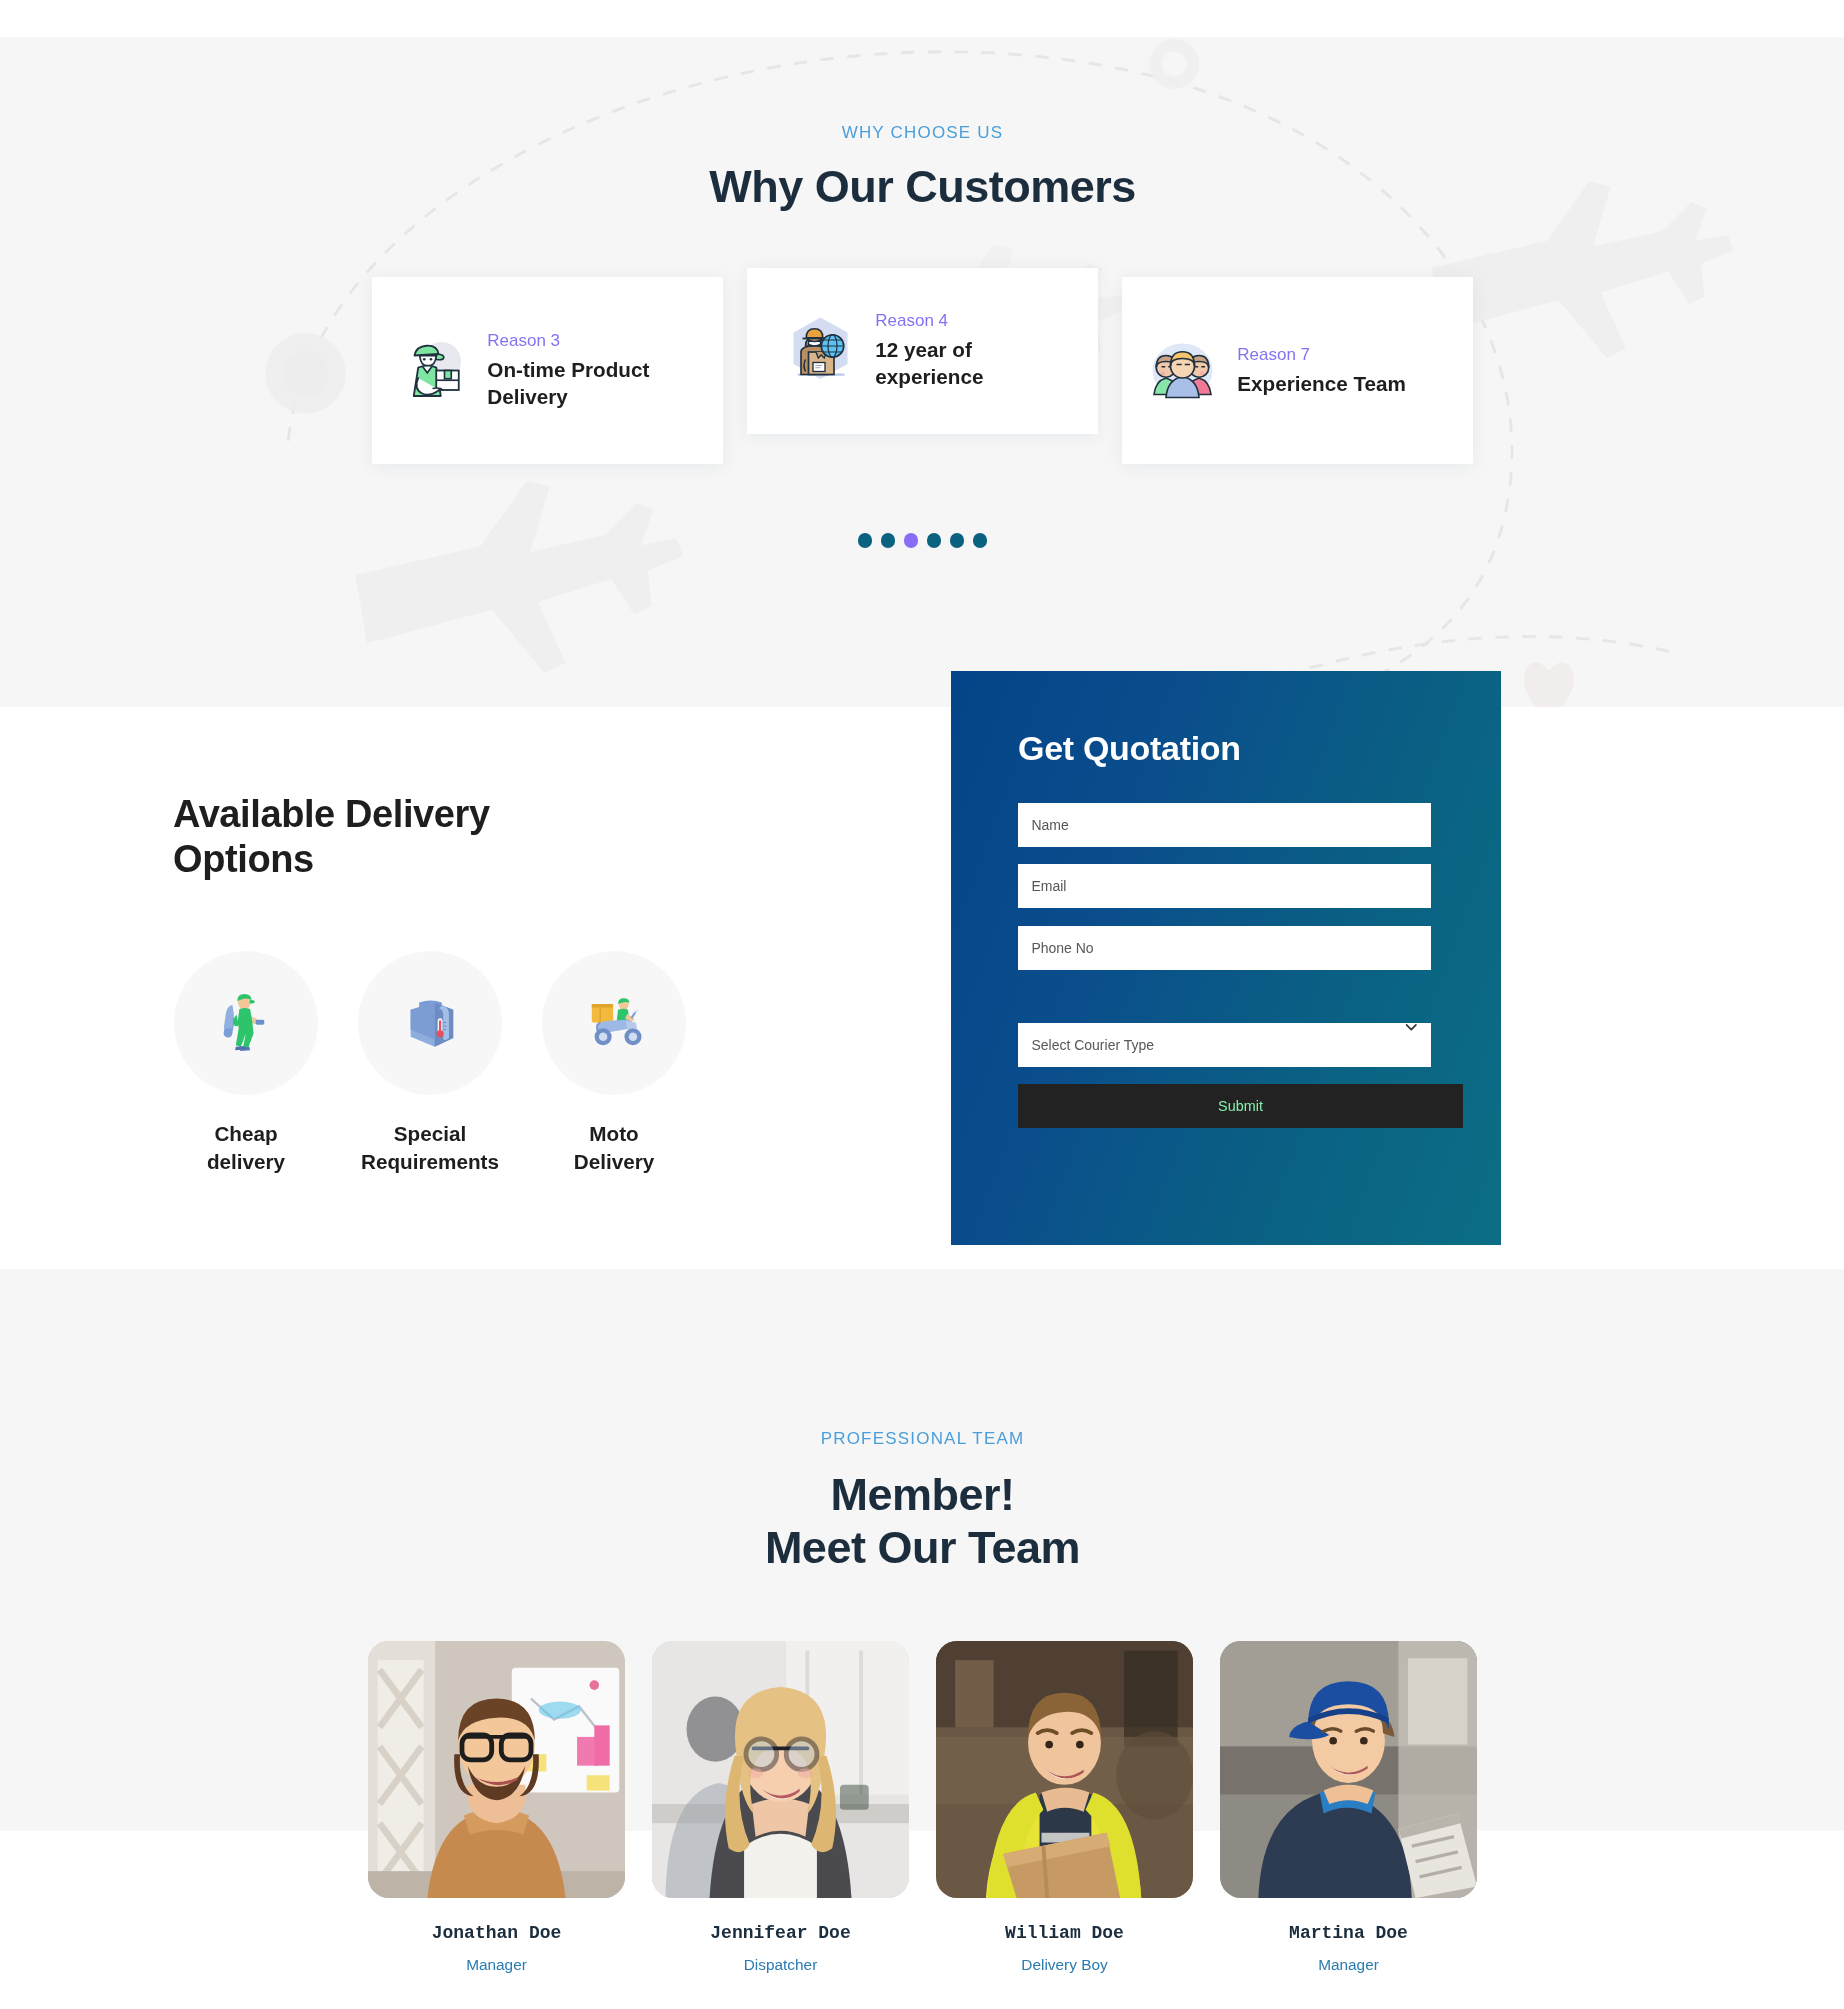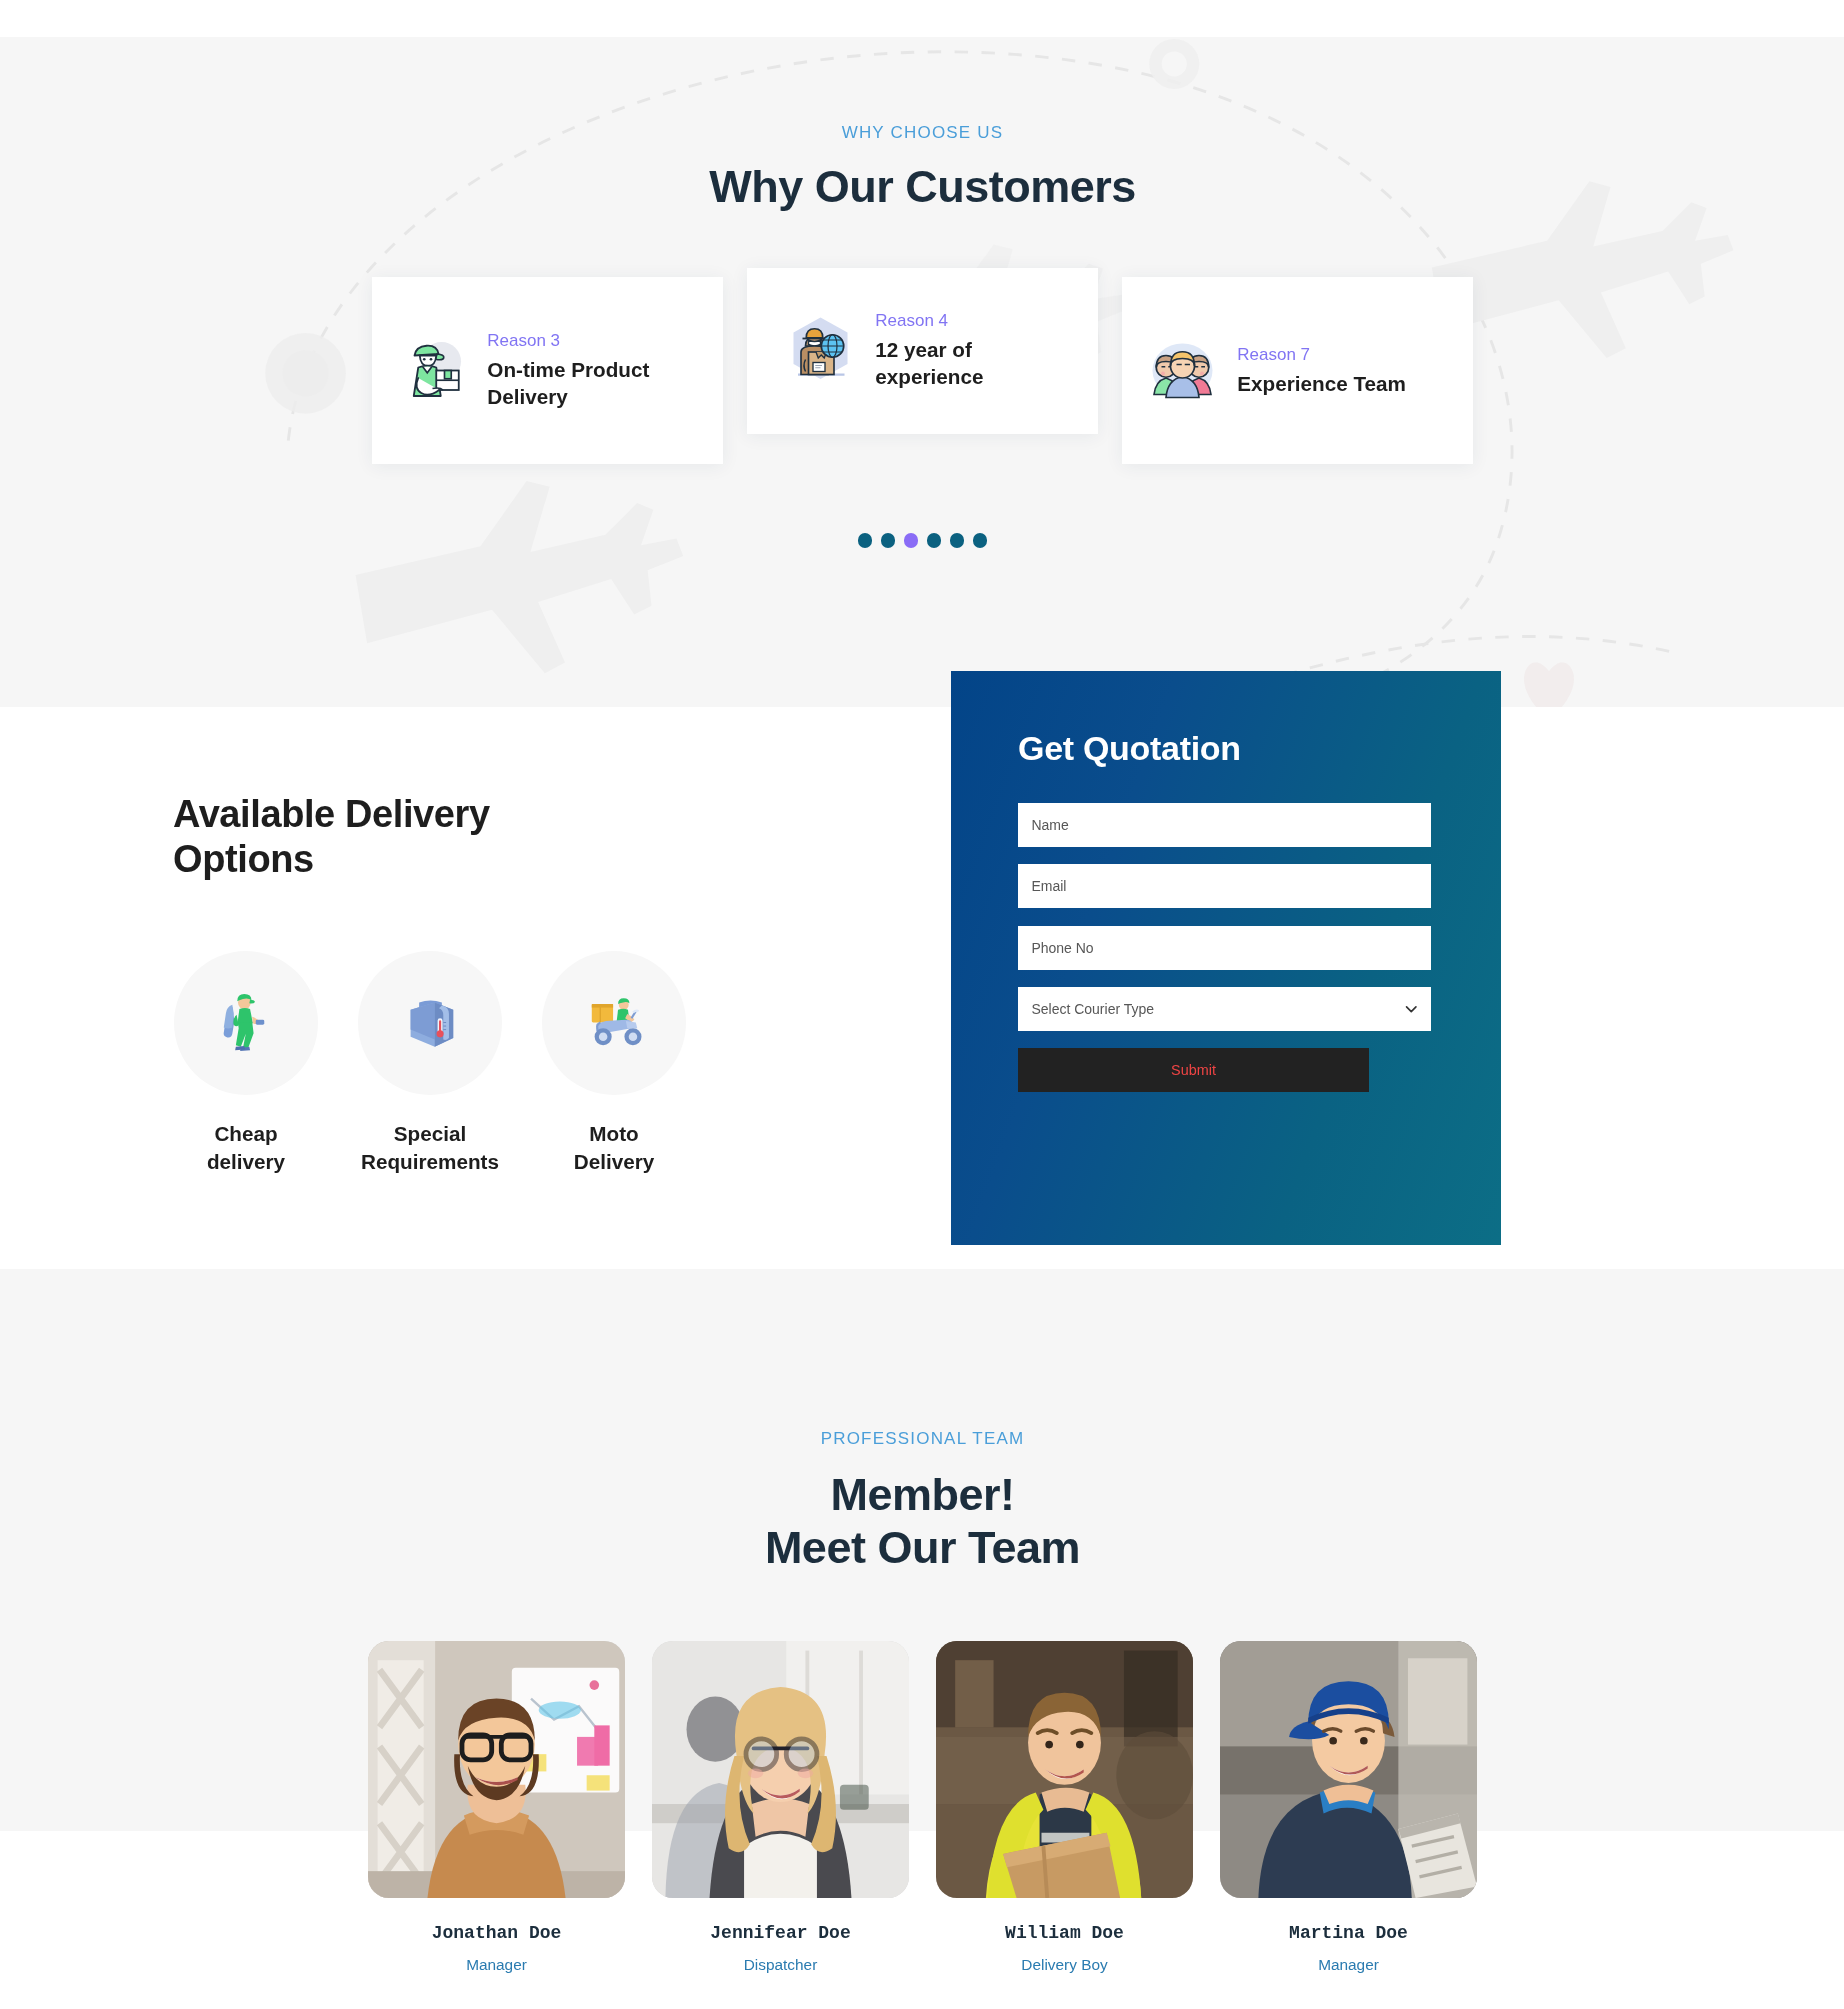--- a/index.html
+++ b/index.html
@@ -177,31 +177,32 @@
   .q-select {
     width: 413px; height: 44px;
     background: #ffffff;
     border: none; outline: none;
     font-family: "Liberation Sans", sans-serif;
     font-size: 14px;
     color: #575757;
     padding: 0 13.4px;
     -webkit-appearance: none; appearance: none;
     border-radius: 0;
+    margin-top: 36px;
   }
   .q-chevron {
     position: absolute; right: 13.4px; top: 50%;
     transform: translateY(-50%);
     pointer-events: none;
     width: 12.5px; height: 12.5px;
   }
   .q-submit {
-    width: 351px; height: 44px;
+    width: 445px; height: 44px;
     background: #222222;
-    color: #ef4444;
+    color: #86efac;
     border: none;
     font-family: "Liberation Sans", sans-serif;
     font-size: 14.4px;
     cursor: pointer;
     border-radius: 0;
   }
 
   
   .sec-team {
     position: relative;

